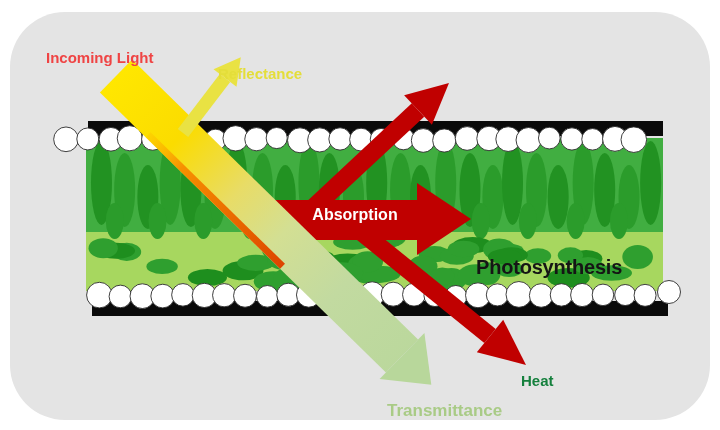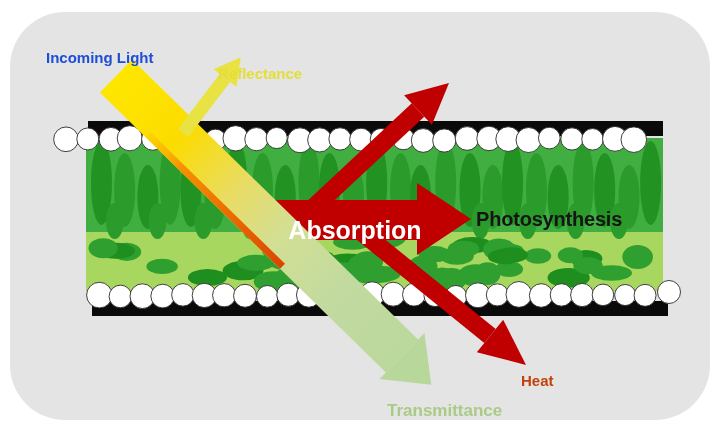--- a/index.html
+++ b/index.html
@@ -4,21 +4,21 @@
 <style>
   html,body{margin:0;padding:0;background:#FFFFFF;}
   .canvas{position:relative;width:720px;height:430px;overflow:hidden;background:#FFFFFF;
           font-family:"Liberation Sans", sans-serif;}
   .panel{position:absolute;left:10px;top:12px;width:700px;height:408px;border-radius:55px;}
   svg.diagram{position:absolute;left:0;top:0;z-index:2;}
   .label{position:absolute;z-index:5;font-weight:bold;white-space:pre-line;}
   .lbl-incoming{left:46px;top:49px;width:130px;font-size:15px;}
   .lbl-reflect{left:218px;top:21px;width:110px;font-size:15px;}
   .lbl-fluor{left:406px;top:35px;width:108px;font-size:15px;line-height:19px;}
-  .lbl-absorb{left:285px;top:216px;width:140px;font-size:25px;text-align:center;}
+  .lbl-absorb{left:285px;top:206px;width:140px;font-size:16px;text-align:center;}
   .lbl-photo{left:476px;top:208px;width:175px;font-size:20px;letter-spacing:-0.2px;}
   .lbl-heat{left:521px;top:372px;width:60px;font-size:15px;}
   .lbl-transmit{left:387px;top:401px;width:130px;font-size:17px;}
 </style>
 </head>
 <body>
 
 <div class="canvas">
 
   <div class="panel" style="background: rgb(228, 228, 228);"></div>
@@ -210,25 +210,25 @@
       <polygon points="145.7,137.2 280.1,268.8 285,263.8 150.6,132.2" fill="url(#stripeGrad)"></polygon>
       <polygon points="379.6,378.9 424.4,333.1 431.3,384.7" fill="#B8D79B"></polygon>
     </g>
 
     <g>
       <polygon points="177.8,129.1 188.2,136.9 230.2,81.9 219.8,74.1" fill="#E9E243"></polygon>
       <polygon points="236.5,86.8 213.5,69.2 240.8,57.3" fill="#E9E243"></polygon>
     </g>
   </svg>
 
-  <div class="label lbl-incoming" style="color: #1d4ed8;">Incoming Light</div>
+  <div class="label lbl-incoming" style="color: #ef4444;">Incoming Light</div>
 
   <div class="label lbl-reflect" style="color: rgb(228, 222, 58); margin-top: 44px;">Reflectance</div>
 
 
   <div class="label lbl-absorb" style="color: rgb(255, 255, 255);">Absorption</div>
 
-  <div class="label lbl-photo" style="color: rgb(21, 21, 21);">Photosynthesis</div>
-
-  <div class="label lbl-heat" style="color: #c2410c;">Heat</div>
+  <div class="label lbl-photo" style="color: rgb(21, 21, 21); margin-top: 48px;">Photosynthesis</div>
+
+  <div class="label lbl-heat" style="color: #15803d;">Heat</div>
 
   <div class="label lbl-transmit" style="color: rgb(169, 203, 134);">Transmittance</div>
 </div>
 
 </body></html>

